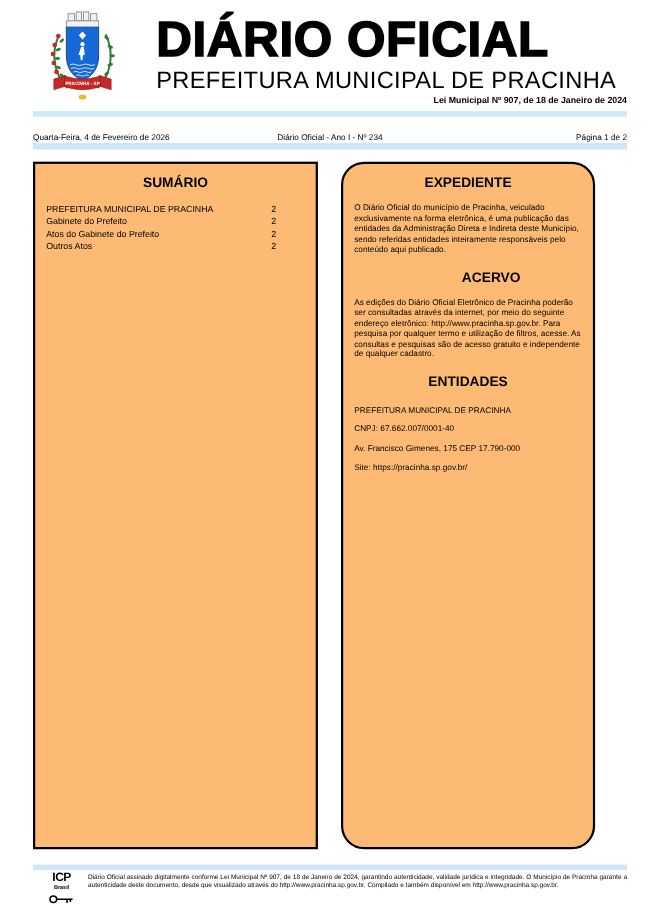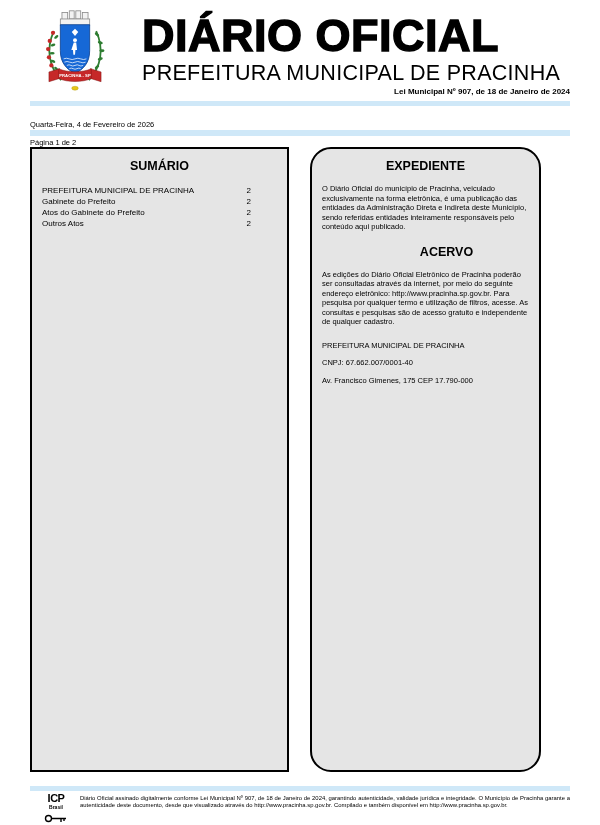--- a/index.html
+++ b/index.html
@@ -19,29 +19,29 @@
   .bar{position:absolute;left:30px;width:540px;background:#cfe8f8;}
   .bar-top{top:101px;height:5px;}
   .bar-mid{top:130px;height:6px;}
   .bar-foot{top:786px;height:5px;}
   .url-line{
     position:absolute;left:30px;top:107px;width:540px;text-align:center;
     font-size:7.5px;font-weight:bold;padding-bottom:3px;border-bottom:1px solid #000;
   }
   .meta-row{
     position:absolute;left:30px;top:120px;width:540px;display:flex;
-    font-size:7.5px;align-items:flex-start;flex-direction:column;
+    font-size:7.5px;align-items:center;
   }
   .meta-row .cell{flex:1 1 0;}
   .cell-left{text-align:left;}
   .cell-center{text-align:center;}
   .cell-right{text-align:right;}
   
   .panel{
-    position:absolute;top:147px;height:625px;background:#e5e5e5;
+    position:absolute;top:147px;height:625px;background:#fdba74;
     border:2px solid #000;box-sizing:border-box;
   }
   .panel-left{left:30px;width:259px;}
   .panel-right{left:310px;width:231px;border-radius:21px;}
   .panel-title{text-align:center;font-weight:bold;font-size:12.5px;margin-top:10px;}
   .toc{margin:13px 36px 0 10px;font-size:8px;line-height:10px;}
   .toc-row{display:flex;justify-content:space-between;align-items:flex-start;margin-bottom:1px;}
   .toc-label{max-width:158px;}
   .toc-page{text-align:right;}
   .panel-right .body-text{
@@ -156,24 +156,26 @@
     </div>
   </div>
 
   <div class="panel panel-right">
     <div class="panel-title">EXPEDIENTE</div>
     <div class="body-text">O Diário Oficial do município de Pracinha, veiculado exclusivamente na forma eletrônica, é uma publicação das entidades da Administração Direta e Indireta deste Município, sendo referidas entidades inteiramente responsáveis pelo conteúdo aqui publicado.</div>
 
     <div class="panel-title" style="margin-top:13px;padding-left:42px;">ACERVO</div>
     <div class="body-text">As edições do Diário Oficial Eletrônico de Pracinha poderão ser consultadas através da internet, por meio do seguinte endereço eletrônico: http://www.pracinha.sp.gov.br. Para pesquisa por qualquer termo e utilização de filtros, acesse. As consultas e pesquisas são de acesso gratuito e independente de qualquer cadastro.</div>
 
+    <div class="panel-title" style="margin-top:13px;">ENTIDADES</div>
     <div class="entities">
       <div class="entity-line">PREFEITURA MUNICIPAL DE PRACINHA</div>
       <div class="entity-line">CNPJ: 67.662.007/0001-40</div>
       <div class="entity-line">Av. Francisco Gimenes, 175 CEP 17.790-000</div>
+      <div class="entity-line">Site: https://pracinha.sp.gov.br/</div>
     </div>
   </div>
 
   <div class="bar bar-foot"></div>
   <div class="icp-logo">
     <div class="icp-top">ICP</div>
     <div class="icp-bottom">Brasil</div>
     <svg class="icp-key" width="24" height="9" viewBox="0 0 24 9">
       <circle cx="4.5" cy="4.5" r="3" fill="none" stroke="#000" stroke-width="1.4"></circle>
       <path d="M7.5,4.5 H22 M17,4.5 V8 M20,4.5 V7" stroke="#000" stroke-width="1.4" fill="none"></path>

